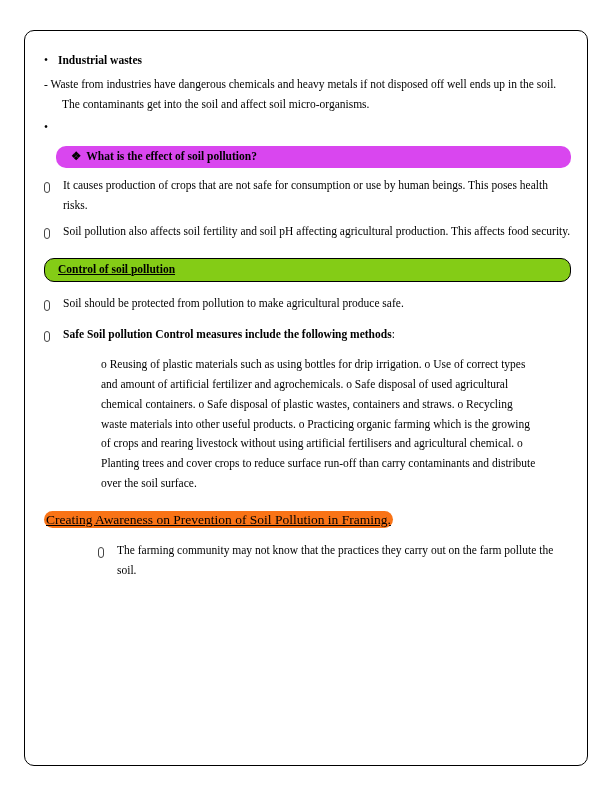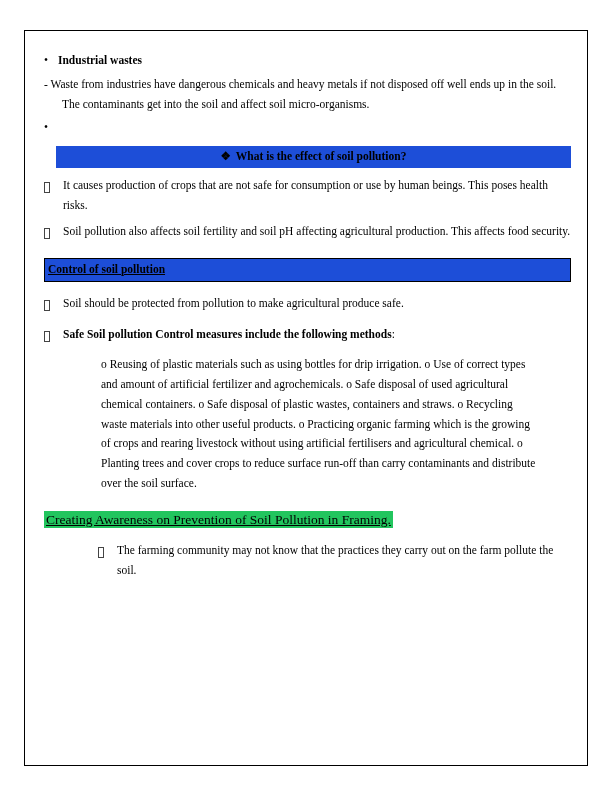--- a/index.html
+++ b/index.html
@@ -1,15 +1,15 @@
 <!DOCTYPE html>
 <html><head>
 <meta charset="utf-8">
 <style>
-  * { margin: 0; padding: 0; box-sizing: border-box; }
+  * { margin: 0; padding: 0; box-sizing: border-box; border-radius: 10px; }
   html, body { background: #ffffff; }
   body {
     width: 612px; height: 792px;
     position: relative;
     font-family: "Liberation Serif", serif;
     font-size: 11.5px;
     color: #000;
   }
   .page-border {
     position: absolute;
@@ -29,43 +29,42 @@
   .hang {
     padding-left: 18px;
     text-indent: -18px;
     margin-bottom: 4px;
   }
 
   .gray-heading {
     margin-left: 12px;
     margin-top: 8px;
     margin-bottom: 8px;
-    background: #1d4ed8;
+    background: #d946ef;
     padding: 1px 15px;
     font-weight: bold;
-    text-align: center;
   }
   .gray-heading .diamond { margin-right: 5px; }
 
   .check-item {
     display: flex;
     margin-bottom: 7px;
   }
   .check-item .box-col { flex: 0 0 19px; padding-top: 4px; }
   .check-box-glyph {
     display: inline-block;
     width: 6px; height: 11px;
     border: 1px solid #444;
   }
   .check-item .txt { flex: 1; }
 
   .control-box {
     border: 1px solid #000;
-    background: #1d4ed8;
-    padding: 1px 3px;
+    background: #84cc16;
+    padding: 1px 13px;
     margin: 12px 0 12px 0;
     font-weight: bold;
   }
 
   .green-heading {
     margin-left: 12px;
     border: 1px solid #000;
     background: #d9e8cf;
     padding: 1px 5px;
     margin-bottom: 12px;
@@ -78,21 +77,21 @@
     margin-bottom: 10px;
   }
 
   .awareness-heading {
     margin-top: 14px;
     margin-bottom: 10px;
     font-size: 13.5px;
     font-weight: normal;
   }
   .awareness-heading .hl {
-    background: #22c55e;
+    background: #f97316;
     text-decoration: underline;
     padding: 1px 2px;
   }
 
   .indented-item { margin-left: 18px; padding-left: 36px; }
 </style>
 </head>
 <body>
 
 <div class="page-border">

